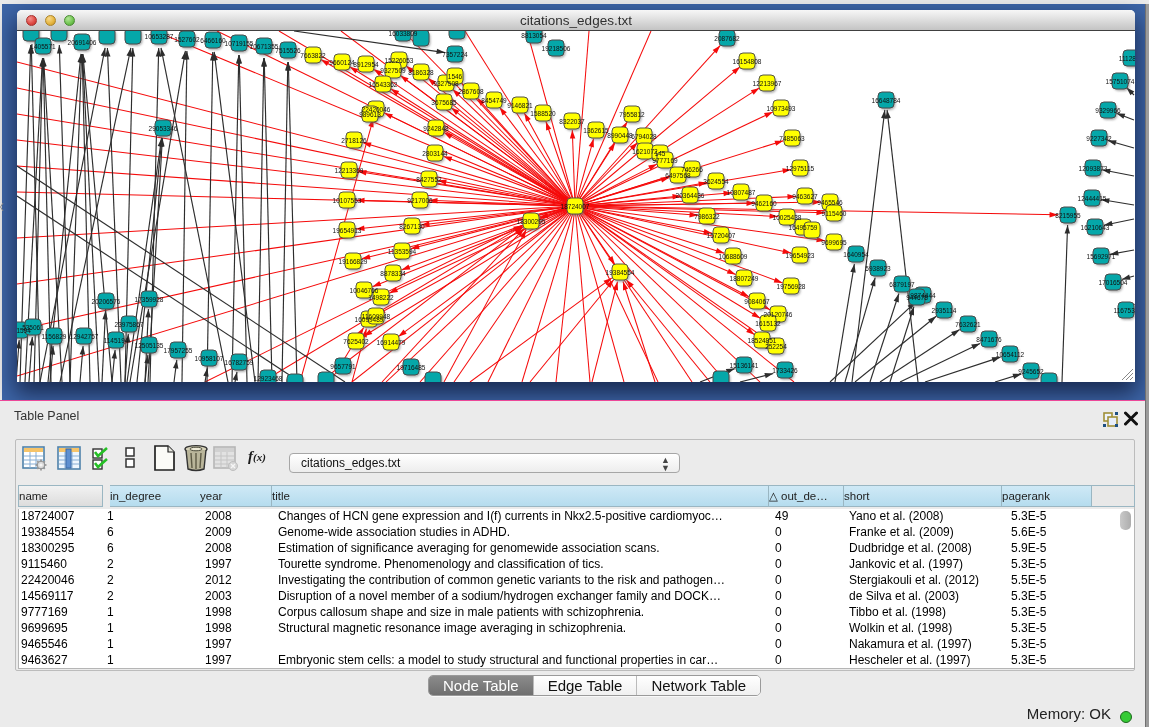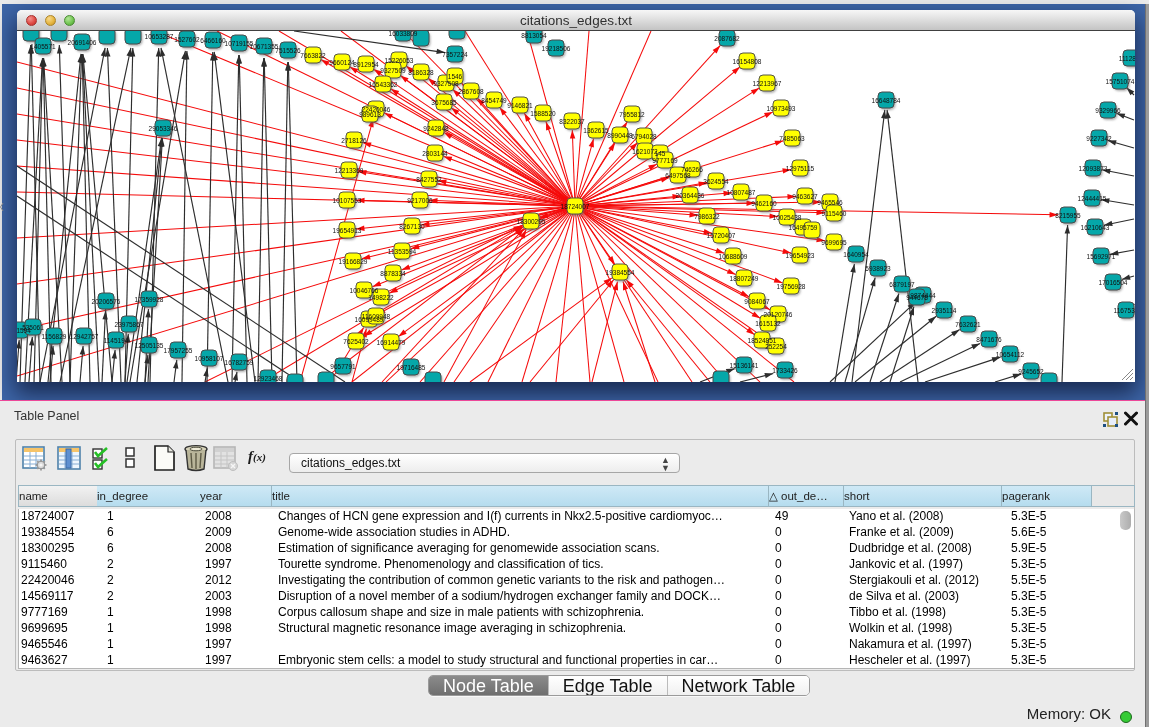--- a/index.html
+++ b/index.html
@@ -18,21 +18,21 @@
 #thead{position:absolute;left:2px;top:45px;width:1117px;height:22px}
 #thead span{position:absolute;top:0;height:22px;background:linear-gradient(#cfe9f6,#b5dcee);border:1px solid #9ab6c2;border-left:none;font-size:11.5px;color:#222;text-align:left;line-height:21px}
 #thead .h0{background:linear-gradient(#f2f2f2,#dcdcdc);border-left:1px solid #9ab6c2}
 #tbody{position:absolute;left:2px;top:69px;width:1117px;height:160px;background:#fff;border:1px solid #b5b5b5;border-top:none;overflow:hidden;font-size:12px;color:#000}
 .tr{position:relative;height:16px;line-height:15px;white-space:nowrap}
 .tr span{position:absolute;top:0}
 .c0{left:2px}.c1{left:88px}.c2{left:186px}.c3{left:259px;width:490px;overflow:hidden}
 .c4{left:756px}.c5{left:830px}.c6{left:992px}
 #vsb{position:absolute;right:3px;top:2px;width:11px;height:19px;background:linear-gradient(90deg,#c9c9c9,#adadad);border-radius:5px}
 #tabs{position:absolute;left:428px;top:274px;height:21px;display:flex;border:1px solid #9a9a9a;border-radius:5px;overflow:hidden;box-shadow:0 1px 0 rgba(255,255,255,.7)}
-#tabs div{font-size:18px;line-height:20px;padding:0 14px;background:linear-gradient(#ffffff,#f0f0f0);color:#111;border-left:1px solid #bbb}
+#tabs div{font-size:15px;line-height:20px;padding:0 14px;background:linear-gradient(#ffffff,#f0f0f0);color:#111;border-left:1px solid #bbb}
 #tabs div:first-child{border-left:none;background:linear-gradient(#8b8b8b,#6f6f6f);color:#fff}
 #status{position:absolute;right:34px;bottom:5px;font-size:15px;color:#222}
 #memdot{position:absolute;right:13px;bottom:4px;width:12px;height:12px;border-radius:50%;background:#35cb35;border:1.5px solid #1d661d}
 </style></head><body>
 <div id="desktop"></div>
 <div id="win">
   <div id="tbar">
     <i class="tl" style="left:9px;background:radial-gradient(circle at 35% 30%,#f3918d,#dd4741 60%,#b13330);border:1px solid #a8302c"></i>
     <i class="tl" style="left:28px;background:radial-gradient(circle at 35% 30%,#f8d98a,#e4b33c 60%,#bb8c2c);border:1px solid #ad8428"></i>
     <i class="tl" style="left:47px;background:radial-gradient(circle at 35% 30%,#b3e598,#6fc44f 60%,#4f9a35);border:1px solid #498a33"></i>
@@ -892,21 +892,21 @@
             <line x1="14" y1="6" x2="14" y2="22"></line>
           </g>
         <circle cx="20" cy="20" r="4.5" fill="#c4c4c4" stroke="#999"></circle>
           <path d="M18 18 L22 22 M22 18 L18 22" stroke="#fff" stroke-width="1.4"></path>
       </svg>
       <div style="position:absolute;left:232px;top:8px;font-family:'Liberation Serif',serif;font-style:italic;font-weight:bold;font-size:15px;color:#1a1a1a">f<span style="font-size:11px">(x)</span></div>
       <div id="combo">citations_edges.txt<span class="ud">▲<br>▼</span></div>
     </div>
     <div id="thead">
       <span class="h0" style="left:0;width:85px">name</span>
-      <span style="left:79px;width:113px">in_degree</span>
+      <span style="left:92px;width:113px">in_degree</span>
       <span style="left:182px;width:72px">year</span>
       <span style="left:254px;width:497px">title</span>
       <span style="left:751px;width:75px">△ out_de…</span>
       <span style="left:826px;width:158px">short</span>
       <span style="left:984px;width:90px">pagerank</span>
       <span style="left:1074px;width:43px;background:#e8e8e8"></span>
     </div>
     <div id="tbody">
         <div class="tr">
           <span class="c0">18724007</span>

